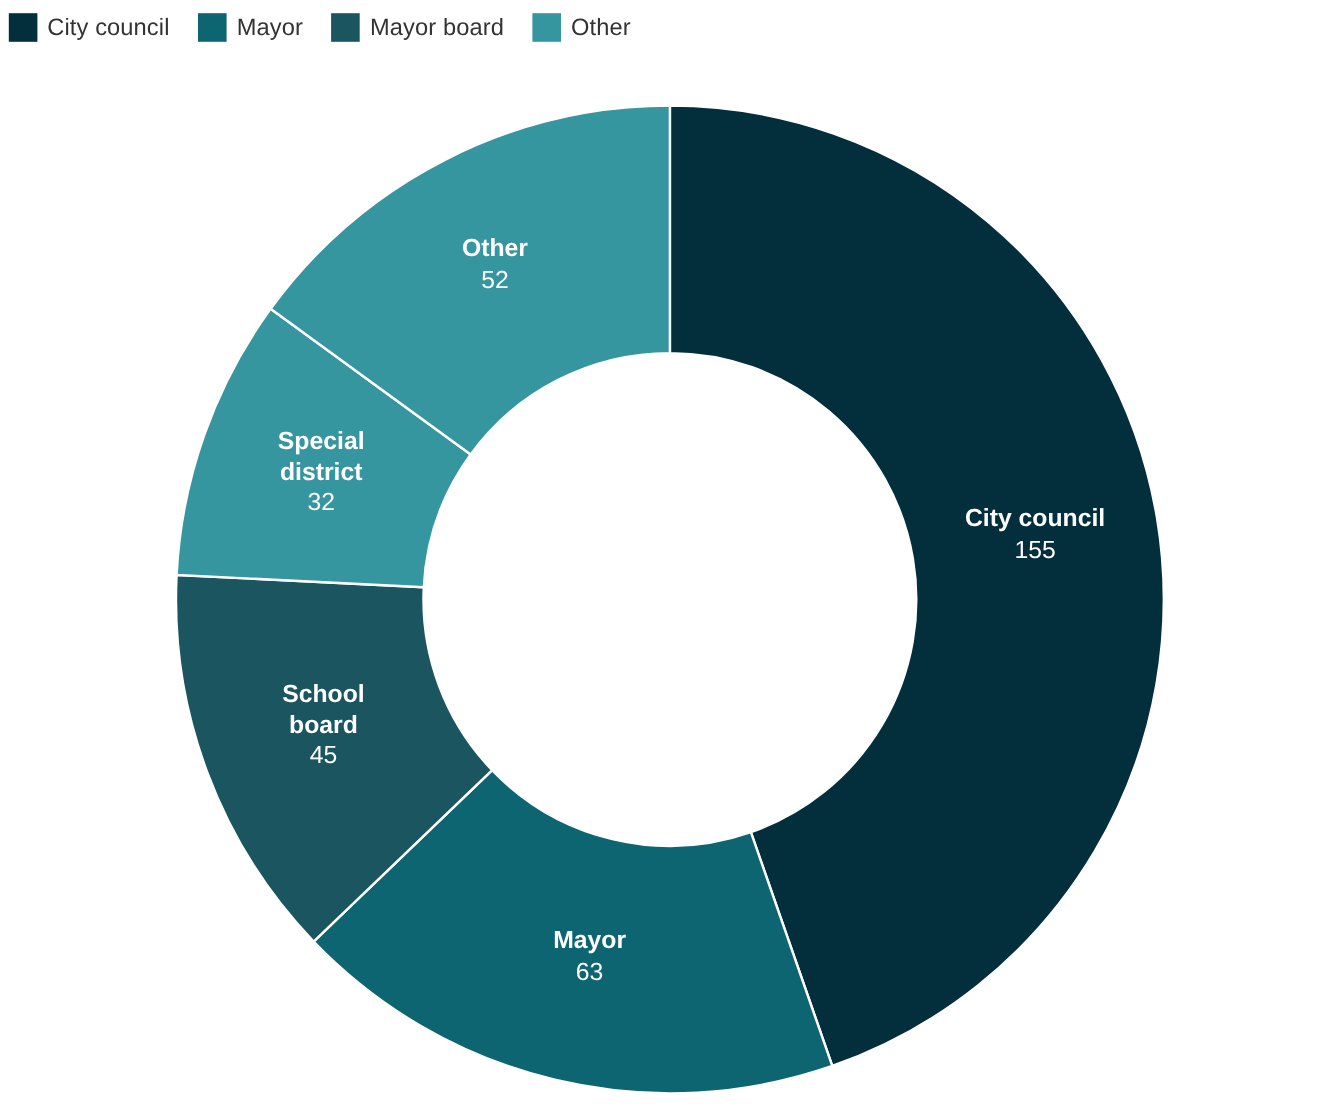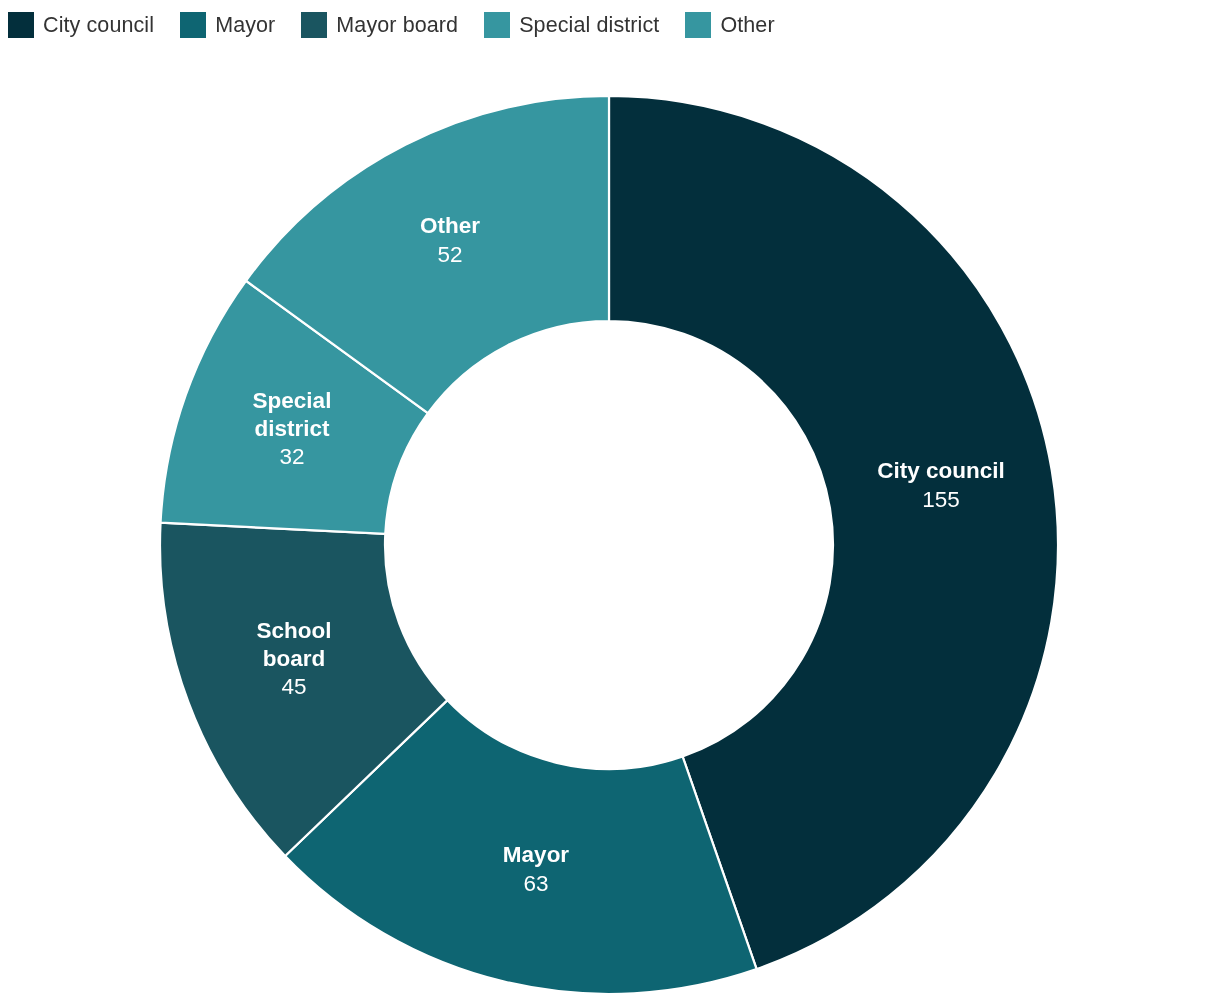--- a/index.html
+++ b/index.html
@@ -98,24 +98,20 @@
     <div class="legend-item">
       <span class="legend-swatch" style="background: rgb(14, 101, 114);"></span>
       <span class="legend-label">Mayor</span>
     </div>
     <div class="legend-item">
       <span class="legend-swatch" style="background: rgb(26, 85, 96);"></span>
       <span class="legend-label">Mayor board</span>
     </div>
     <div class="legend-item">
       <span class="legend-swatch" style="background: rgb(54, 150, 160);"></span>
-      <span class="legend-label">Special district</span>
-    </div>
-    <div class="legend-item">
-      <span class="legend-swatch" style="background: rgb(54, 150, 160);"></span>
       <span class="legend-label">Other</span>
     </div>
   </div>
 
   <div class="donut-wrap">
     <svg class="donut" viewBox="0 0 1220 1008" xmlns="http://www.w3.org/2000/svg">
       <g id="slices-group">
           <path d="M 609 96 A 449 449 0 0 1 756.6099373811974 969.0428119734127 L 682.6405923683479 756.5491979555555 A 224 224 0 0 0 609 321 Z" fill="#032f3c" class="slice-path"></path>
           <path d="M 756.6099373811974 969.0428119734127 A 449 449 0 0 1 285.10790564749055 855.9580537885217 L 447.4146344432915 700.1327484379262 A 224 224 0 0 0 682.6405923683479 756.5491979555555 Z" fill="#0e6572" class="slice-path"></path>
           <path d="M 285.10790564749055 855.9580537885217 A 449 449 0 0 1 160.55653538421853 522.6514196559525 L 385.2776479422382 533.850596888493 A 224 224 0 0 0 447.4146344432915 700.1327484379262 Z" fill="#1a5560" class="slice-path"></path>

